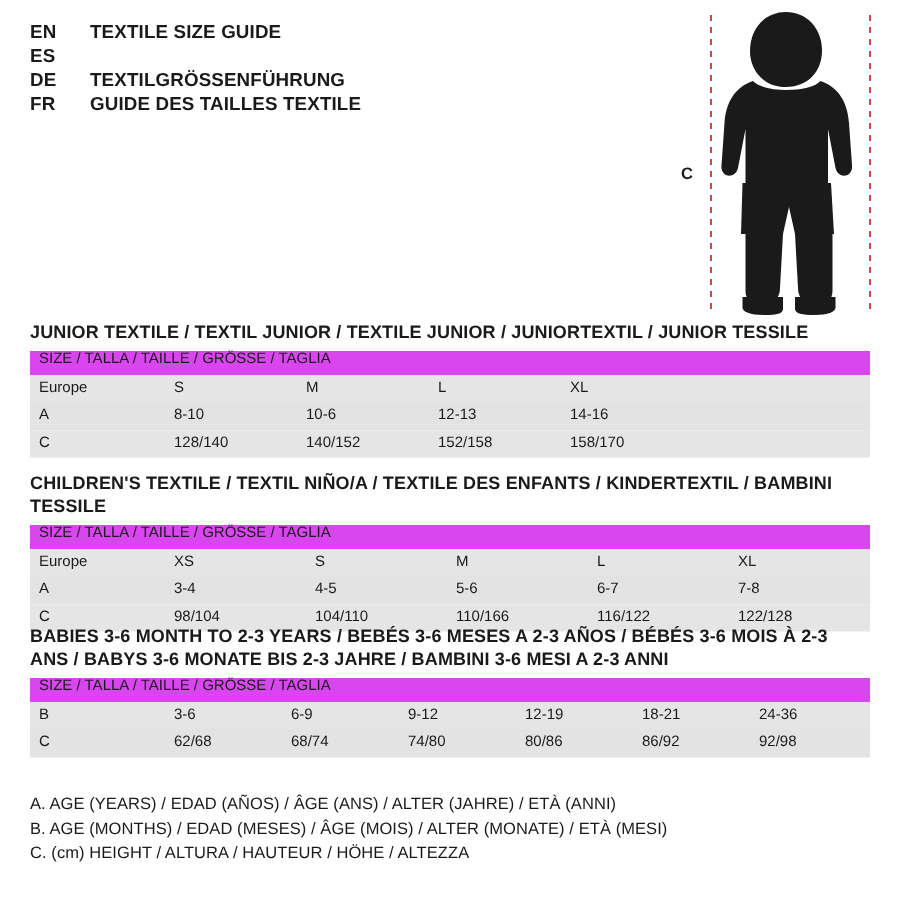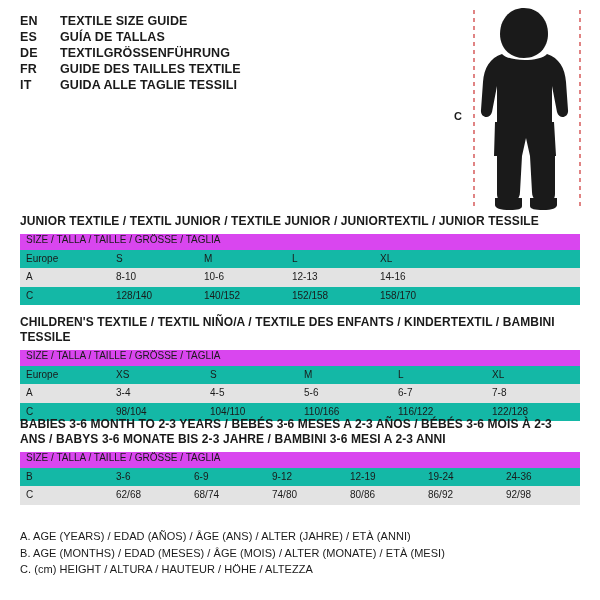--- a/index.html
+++ b/index.html
@@ -95,21 +95,21 @@
     background: #d946ef;
     font-weight: normal;
     font-size: 10px;
     padding-top: 0;
     padding-bottom: 3px;
   }
   tr.shade td {
     background: #e3e3e3;
   }
   tr.plain td {
-    background: #14b8a6;
+    background: #e5e5e5;
   }
 
   
   .footnotes {
     position: absolute;
     left: 20px;
     width: 560px;
   }
   .footnote {
     font-size: 11px;
@@ -123,33 +123,28 @@
 
 <div class="page">
 
   <div class="header">
     <div class="lang-row">
       <span class="lang-code">EN</span>
       <span class="lang-title">TEXTILE SIZE GUIDE</span>
     </div>
     <div class="lang-row">
       <span class="lang-code">ES</span>
-      <span class="lang-title">GUÍA DE TALLAS</span>
     </div>
     <div class="lang-row">
       <span class="lang-code">DE</span>
       <span class="lang-title">TEXTILGRÖSSENFÜHRUNG</span>
     </div>
     <div class="lang-row">
       <span class="lang-code">FR</span>
       <span class="lang-title">GUIDE DES TAILLES TEXTILE</span>
-    </div>
-    <div class="lang-row">
-      <span class="lang-code">IT</span>
-      <span class="lang-title">GUIDA ALLE TAGLIE TESSILI</span>
     </div>
   </div>
 
   <div class="figure-area">
     <svg width="138" height="205" viewBox="0 0 138 205">
 
       <line x1="22" y1="4" x2="22" y2="200" stroke="#cc3333" stroke-width="1.2" stroke-dasharray="4,4"></line>
       <line x1="128" y1="4" x2="128" y2="200" stroke="#cc3333" stroke-width="1.2" stroke-dasharray="4,4"></line>
 
       <g fill="#1a1a1a">
@@ -272,21 +267,21 @@
       <tbody>
         <tr class="head-row">
           <td colspan="7">SIZE / TALLA / TAILLE / GRÖSSE / TAGLIA</td>
         </tr>
         <tr class="plain">
           <td>B</td>
           <td>3-6</td>
           <td>6-9</td>
           <td>9-12</td>
           <td>12-19</td>
-          <td>19-24</td>
+          <td>18-21</td>
           <td>24-36</td>
         </tr>
         <tr class="shade">
           <td>C</td>
           <td>62/68</td>
           <td>68/74</td>
           <td>74/80</td>
           <td>80/86</td>
           <td>86/92</td>
           <td>92/98</td>

